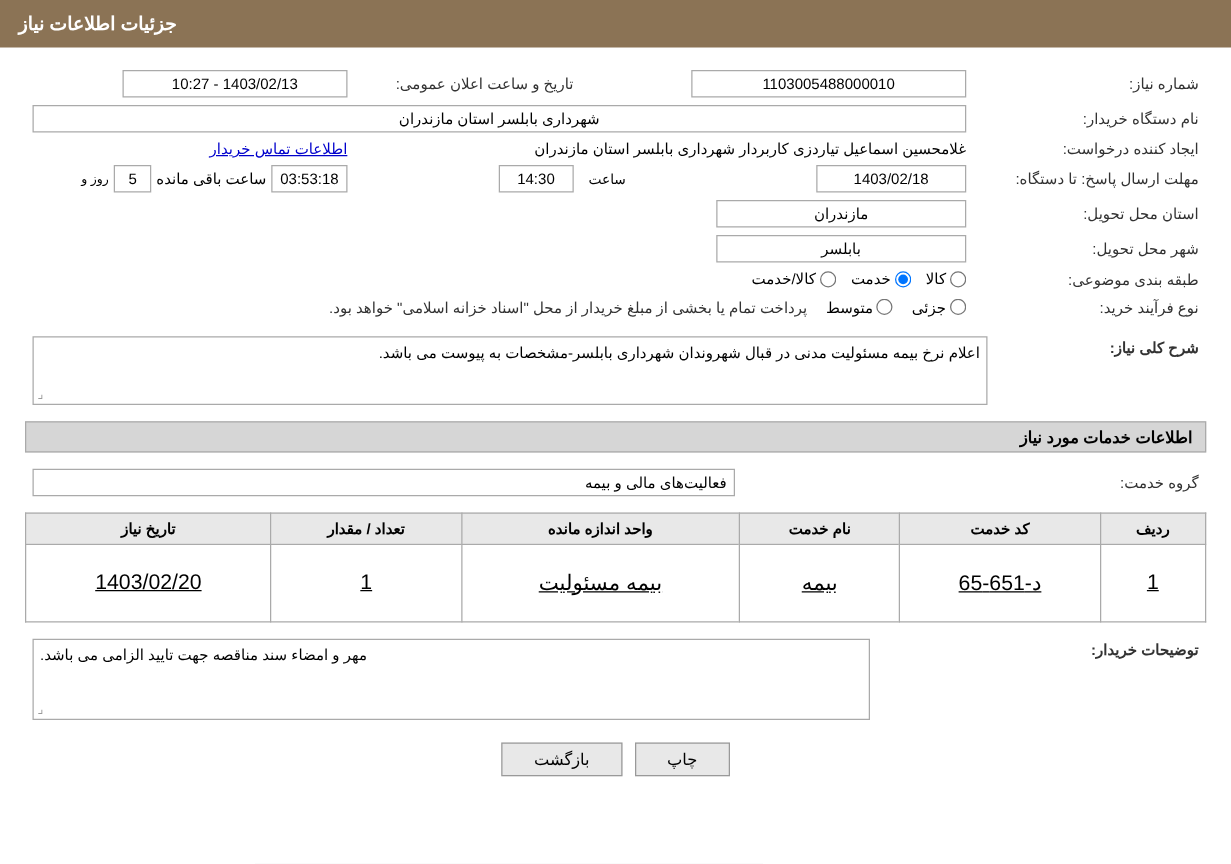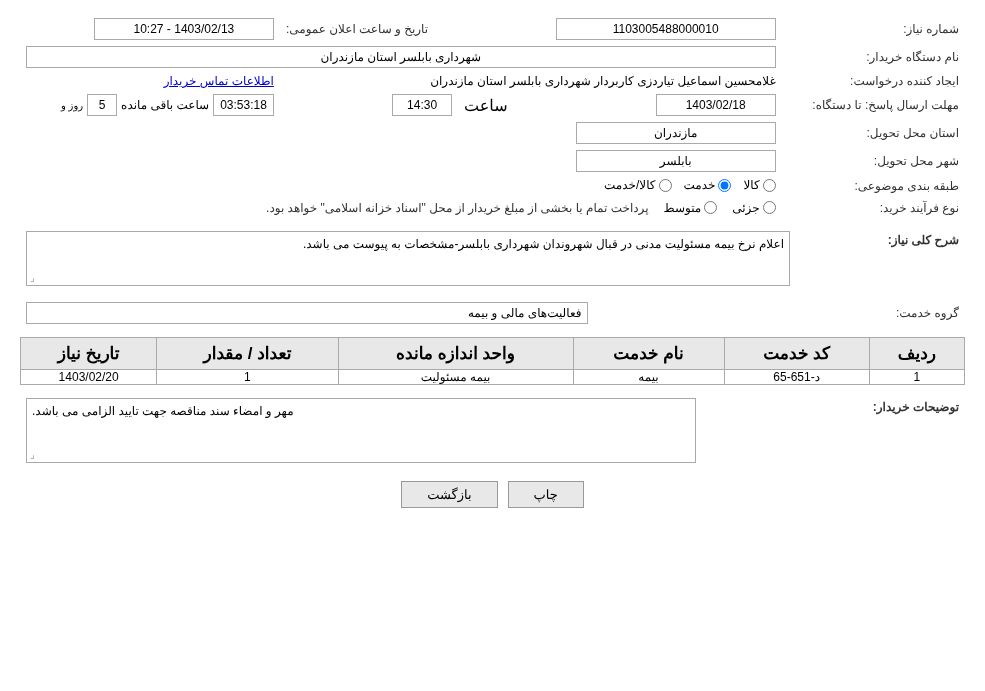--- a/index.html
+++ b/index.html
@@ -88,27 +88,28 @@
     .services-table {
       width: 100%;
       border-collapse: collapse;
       margin-top: 8px;
     }
     .services-table th {
       background: #e8e8e8;
       border: 1px solid #aaa;
       padding: 5px 8px;
       text-align: center;
+      font-size: 12px;
+    }
+    .services-table td {
+      border: 1px solid #aaa;
+      padding: 20px 8px;
+      text-align: center;
       font-size: 17px;
-    }
-    .services-table td {
-      border: 1px solid #aaa;
-      padding: 0 8px;
-      text-align: center;
-      font-size: 12px;
+      text-decoration: underline;
     }
     .button-row {
       display: flex;
       justify-content: center;
       gap: 10px;
       margin-top: 15px;
       padding-bottom: 20px;
     }
     .btn {
       padding: 5px 25px;
@@ -156,32 +157,35 @@
       left: 3px;
       font-size: 10px;
       color: #999;
     }
   </style>
 </head>
 <body>
 
 <div class="page-wrapper">
 
+  <div class="header-bar">
+    <span>جزئیات اطلاعات نیاز</span>
+  </div>
 
   <div class="content">
 
     <table class="info-table">
       <tbody>
           <tr>
         <td class="label-cell">شماره نیاز:</td>
         <td>
           <div class="value-box" style="min-width:220px; text-align:center;">1103005488000010</div>
         </td>
         <td style="width:40px;"></td>
-        <td class="label-cell" style="text-align:left;">تاریخ و ساعت اعلان عمومی:</td>
+        <td class="label-cell" style="text-align:right;">تاریخ و ساعت اعلان عمومی:</td>
         <td>
           <div class="value-box" style="min-width:180px; text-align:center;">1403/02/13 - 10:27</div>
         </td>
       </tr>
       <tr>
         <td class="label-cell">نام دستگاه خریدار:</td>
         <td colspan="4">
           <div class="value-box-full" style="text-align:center;">شهرداری بابلسر استان مازندران</div>
         </td>
       </tr>
@@ -192,21 +196,21 @@
         </td>
         <td>
           <span class="blue-link">اطلاعات تماس خریدار</span>
         </td>
       </tr>
       <tr>
         <td class="label-cell">مهلت ارسال پاسخ: تا دستگاه:</td>
         <td>
           <div class="value-box" style="min-width:120px; text-align:center;">1403/02/18</div>
         </td>
-        <td style="text-align:center; font-size:16px;">
+        <td style="text-align:center; font-size:11px;">
           <span>ساعت</span>
         </td>
         <td>
           <div class="value-box" style="min-width:60px; text-align:center;">14:30</div>
         </td>
         <td>
           <div style="display:flex; align-items:center; gap:4px; direction:rtl;">
             <div class="value-box" style="min-width:40px; text-align:center;">03:53:18</div>
             <span style="font-size:12px;">ساعت باقی مانده</span>
             <div class="value-box" style="min-width:30px; text-align:center;">5</div>
@@ -273,20 +277,21 @@
         <td>
           <div class="narration-box">
             <span>اعلام نرخ بیمه مسئولیت مدنی در قبال شهروندان شهرداری بابلسر-مشخصات به پیوست می باشد.</span>
             <span class="resize-handle">⌟</span>
           </div>
         </td>
       </tr>
     </tbody>
       </table>
 
+    <div class="section-title">اطلاعات خدمات مورد نیاز</div>
 
     <table class="info-table">
       <tbody>
           <tr>
         <td class="label-cell" style="min-width:90px;">گروه خدمت:</td>
         <td>
           <div class="value-box-full">فعالیت‌های مالی و بیمه</div>
         </td>
       </tr>
     </tbody>

